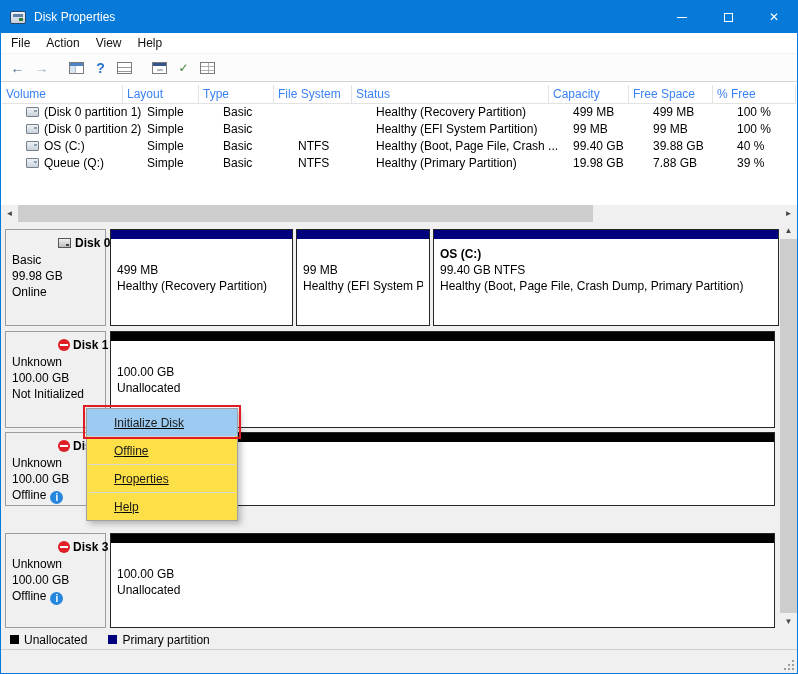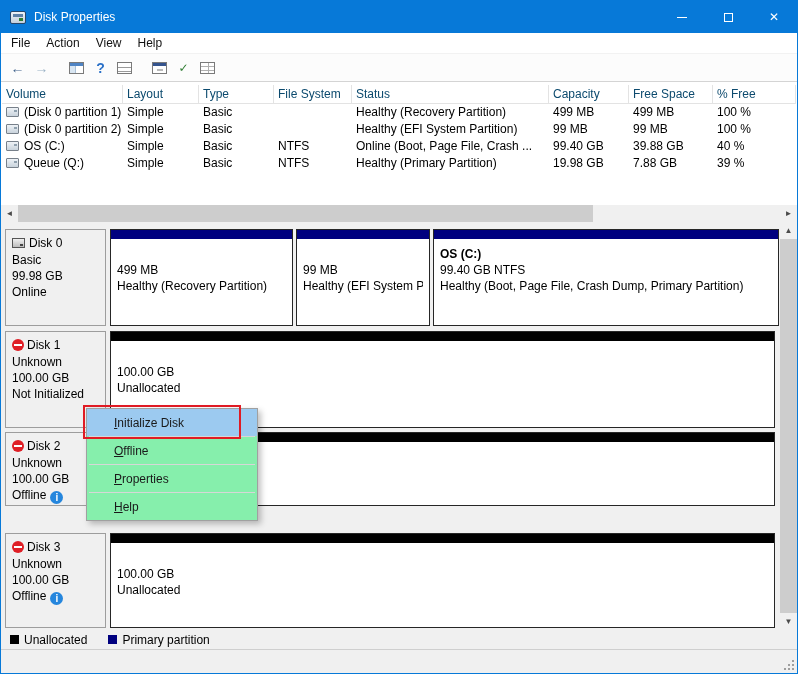--- a/index.html
+++ b/index.html
@@ -42,60 +42,60 @@
   .ic-dialog::before { content:""; position:absolute; left:0; top:0; right:0; height:3px; background:#35548e; }
   .ic-dialog::after { content:""; position:absolute; left:4px; top:6px; width:6px; height:2px; background:#b9b9b9; }
   .ic-check { font-weight:bold; font-size:12px; color:#2f7d32; }
   .ic-grid { width:15px; height:12px; border:1px solid #7a7a7a; background-color:#fff;
     background-image:linear-gradient(#b0b0b0,#b0b0b0),linear-gradient(#b0b0b0,#b0b0b0),linear-gradient(#b0b0b0,#b0b0b0);
     background-size:100% 1px,100% 1px,1px 100%; background-position:0 3px,0 7px,7px 0; background-repeat:no-repeat; }
 
   
   .volume-pane { position:absolute; left:0; top:81px; right:0; height:140px; background:#fff; }
   .vl-header { position:absolute; left:1px; right:1px; top:3px; height:19px; display:flex; border-bottom:1px solid #e3e3e3; }
-  .hc { padding:2px 4px; border-right:1px solid #e3e3e3; white-space:nowrap; overflow:hidden; color:#0c4a6e; }
+  .hc { padding:2px 4px; border-right:1px solid #e3e3e3; white-space:nowrap; overflow:hidden; color:#3b82f6; }
   .vl-rows { position:absolute; left:1px; right:1px; top:22px; bottom:17px; overflow:hidden; }
-  .vl-row { display:flex; height:17px; line-height:17px; }
+  .vl-row { display:flex; height:17px; line-height:17px;padding-left:20px; }
   .rc { padding:0 4px; white-space:nowrap; overflow:hidden; }
   .c-vol{width:121px;} .c-layout{width:76px;} .c-type{width:75px;} .c-fs{width:78px;}
   .c-status{width:197px;} .c-cap{width:80px;} .c-free{width:84px;} .c-pct{flex:1;}
   .vol-icon { display:inline-block; width:13px; height:10px; margin:0 5px 0 0; vertical-align:-1px; background:linear-gradient(#eef2f6,#c9d3dc); border:1px solid #77808a; border-radius:1px; position:relative; }
   .vol-icon::after { content:""; position:absolute; right:1px; top:2px; width:3px; height:2px; background:#8fa0ae; }
 
   
   .hscroll { position:absolute; left:0; right:0; bottom:0; height:17px; background:#f0f0f0; }
   .sb-btn { position:absolute; top:0; width:17px; height:17px; font-size:8px; line-height:17px; text-align:center; color:#4a4a4a; }
   .sb-left { left:0; } .sb-right { right:0; }
   .hthumb { position:absolute; left:17px; top:0; width:575px; height:17px; background:#cdcdcd; }
   .vscroll { position:absolute; right:0; top:0; bottom:0; width:17px; background:#f0f0f0; }
   .vs-btn { position:absolute; left:0; width:17px; height:17px; font-size:8px; line-height:17px; text-align:center; color:#4a4a4a; }
   .vs-up { top:0; } .vs-down { bottom:0; }
   .vthumb { position:absolute; left:0; top:17px; bottom:17px; width:17px; background:#cdcdcd; }
 
   
   .graphic-pane { position:absolute; left:0; top:221px; right:0; height:408px; background:#f0f0f0; }
   .disk-row { position:absolute; left:4px; right:20px; }
   .disk-label { position:absolute; left:0; top:0; bottom:0; width:101px; background:#f0f0f0; border:1px solid #9d9d9d; padding:5px 6px; }
-  .dl-name { font-weight:normal; height:17px; line-height:16px; white-space:nowrap; }
+  .dl-name { font-weight:bold; height:17px; line-height:16px; white-space:nowrap;margin-left:46px; }
   .dl-line { height:16px; line-height:16px; white-space:nowrap; }
   .drive-icon { display:inline-block; width:13px; height:10px; margin-right:4px; vertical-align:-1px; background:linear-gradient(#f0f0f0,#bdbdbd); border:1px solid #555; position:relative; }
   .drive-icon::after { content:""; position:absolute; right:1px; bottom:1px; width:3px; height:2px; background:#444; }
   .err-icon { display:inline-block; width:12px; height:12px; border-radius:50%; background:#df1f26; margin-right:3px; vertical-align:-2px; position:relative; }
   .err-icon::after { content:""; position:absolute; left:2px; right:2px; top:5px; height:2px; background:#fff; }
   .info-icon { display:inline-block; width:13px; height:13px; border-radius:50%; background:#2586dd; color:#fff; font-weight:bold; font-size:10px; line-height:13px; text-align:center; margin-left:4px; vertical-align:-2px; }
   .part-box { position:absolute; top:0; bottom:0; background:#fff; border:1px solid #262626; overflow:hidden; }
   .strip { height:9px; }
   .strip.primary { background:var(--primary-partition,#00007f); }
   .strip.unalloc { background:var(--unallocated,#000); }
   .pt { padding:7px 6px 0; }
   .pt div { height:16px; line-height:16px; white-space:nowrap; overflow:hidden; }
   .pt-title { font-weight:bold; }
 
   
-  .context-menu { position:absolute; left:85px; top:407px; width:172px; background:#86efac; border:1px solid #a0a0a0; box-shadow:3px 3px 6px rgba(0,0,0,0.25); z-index:40; }
+  .context-menu { position:absolute; left:85px; top:407px; width:152px; background:#fde047; border:1px solid #a0a0a0; box-shadow:3px 3px 6px rgba(0,0,0,0.25); z-index:40;text-decoration:underline; }
   .cm-item { height:27px; display:flex; align-items:center; padding-left:27px; color:#1a1a1a; }
   .cm-item.highlighted { background:var(--menu-highlight,#9ccaf0); }
   .cm-label { display:block; }
   .cm-label::first-letter { text-decoration:underline; }
   .cm-sep { height:1px; background:#d7d7d7; margin:0 2px; }
   .annotation-box { position:absolute; left:82px; top:404px; width:158px; height:34px; border:2px solid var(--annotation,#e01b24); z-index:50; pointer-events:none; }
 
   
   .legend { position:absolute; left:0; top:629px; right:0; height:20px; background:#f0f0f0; border-bottom:1px solid #cfcfcf; display:flex; align-items:center; padding-left:9px; }
   .sq { width:9px; height:9px; margin-right:5px; }
@@ -193,21 +193,21 @@
         <div class="rc c-status">Healthy (EFI System Partition)</div>
         <div class="rc c-cap">99 MB</div>
         <div class="rc c-free">99 MB</div>
         <div class="rc c-pct">100 %</div>
       </div>
       <div class="vl-row">
         <div class="rc c-vol"><span class="vol-icon"></span><span>OS (C:)</span></div>
         <div class="rc c-layout">Simple</div>
         <div class="rc c-type">Basic</div>
         <div class="rc c-fs">NTFS</div>
-        <div class="rc c-status">Online (Boot, Page File, Crash ...</div>
+        <div class="rc c-status">Healthy (Boot, Page File, Crash ...</div>
         <div class="rc c-cap">99.40 GB</div>
         <div class="rc c-free">39.88 GB</div>
         <div class="rc c-pct">40 %</div>
       </div>
       <div class="vl-row">
         <div class="rc c-vol"><span class="vol-icon"></span><span>Queue (Q:)</span></div>
         <div class="rc c-layout">Simple</div>
         <div class="rc c-type">Basic</div>
         <div class="rc c-fs">NTFS</div>
         <div class="rc c-status">Healthy (Primary Partition)</div>

